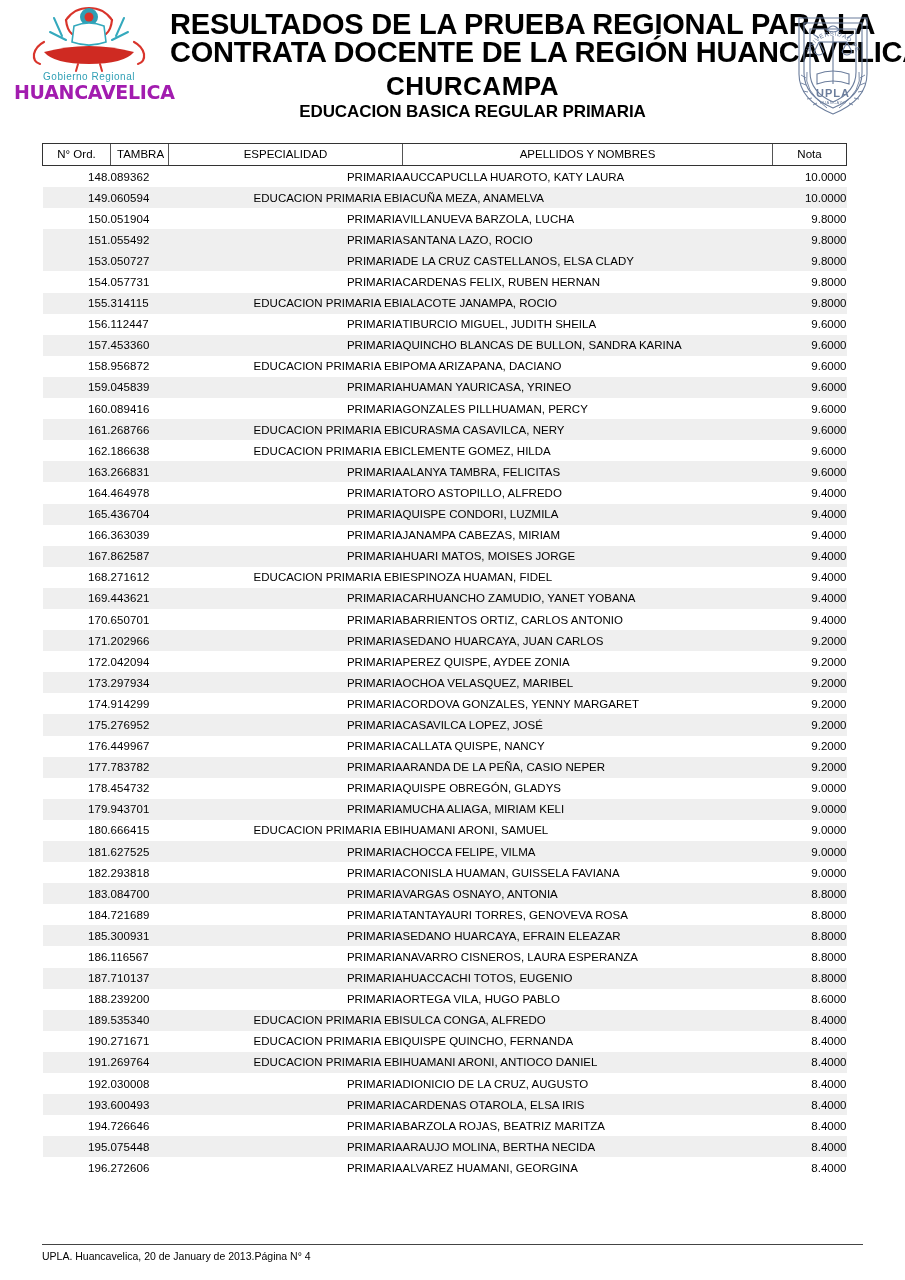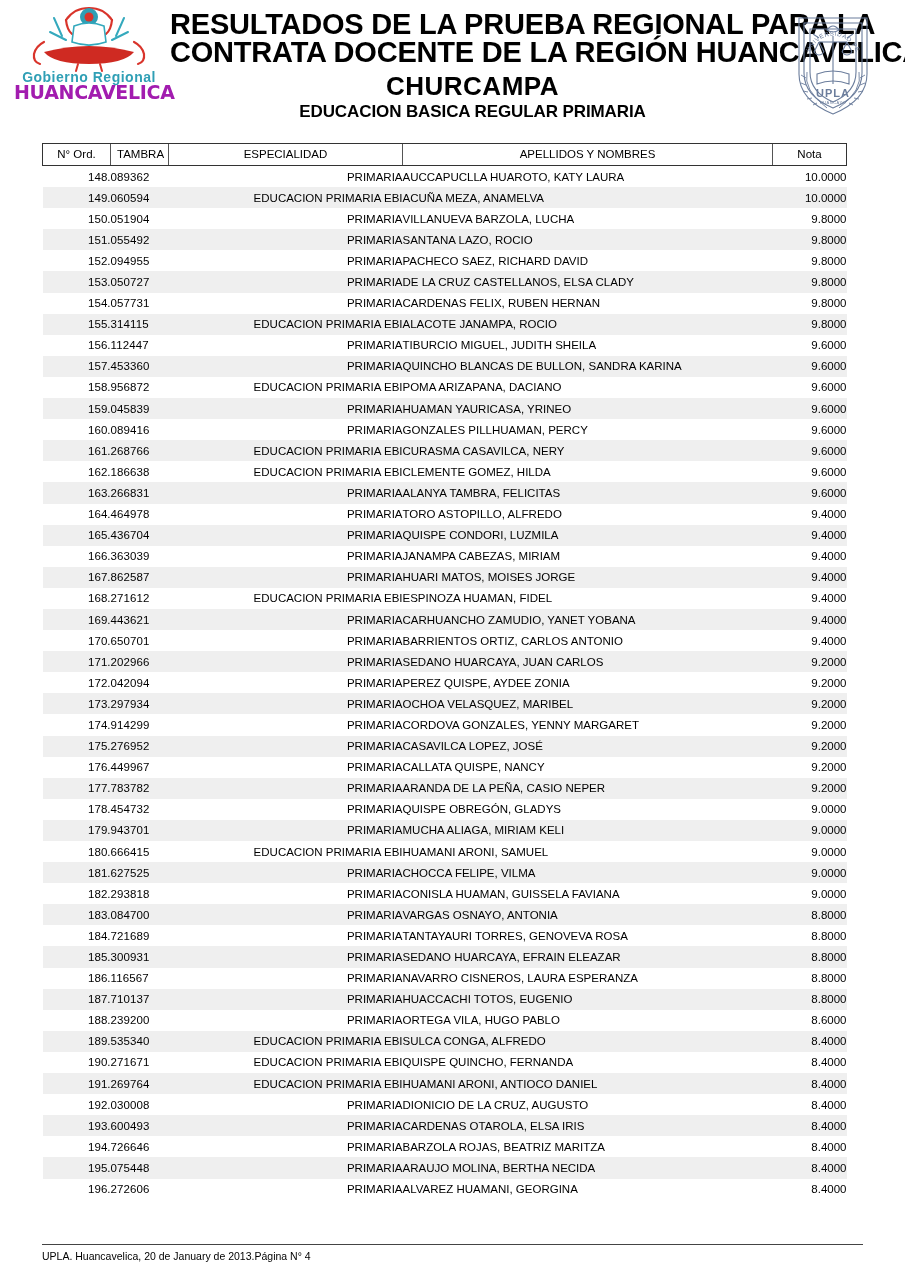--- a/index.html
+++ b/index.html
@@ -29,22 +29,22 @@
     width: 150px;
     height: 100px;
     text-align: center;
   }
   .logo-left .emblem {
     width: 150px;
     height: 72px;
     display: block;
   }
   .logo-left .gob-line {
-    font-size: 14px;
-    font-weight: bold;
+    font-size: 10px;
+    font-weight: normal;
     color: #2f9fb5;
     letter-spacing: 0.5px;
     line-height: 10px;
     margin-top: -2px;
   }
   .logo-left .hvca-line {
     font-size: 19px;
     font-weight: bold;
     color: #a21caf;
     letter-spacing: -0.3px;
@@ -287,27 +287,20 @@
           <td class="nom">VILLANUEVA BARZOLA, LUCHA</td>
           <td class="nota">9.8000</td>
         </tr>
         <tr class="row alt">
           <td class="ord">151.</td>
           <td class="cod">055492</td>
           <td class="esp">PRIMARIA</td>
           <td class="nom">SANTANA LAZO, ROCIO</td>
           <td class="nota">9.8000</td>
         </tr>
-        <tr class="row">
-          <td class="ord">152.</td>
-          <td class="cod">094955</td>
-          <td class="esp">PRIMARIA</td>
-          <td class="nom">PACHECO SAEZ, RICHARD DAVID</td>
-          <td class="nota">9.8000</td>
-        </tr>
         <tr class="row alt">
           <td class="ord">153.</td>
           <td class="cod">050727</td>
           <td class="esp">PRIMARIA</td>
           <td class="nom">DE LA CRUZ CASTELLANOS, ELSA CLADY</td>
           <td class="nota">9.8000</td>
         </tr>
         <tr class="row">
           <td class="ord">154.</td>
           <td class="cod">057731</td>

